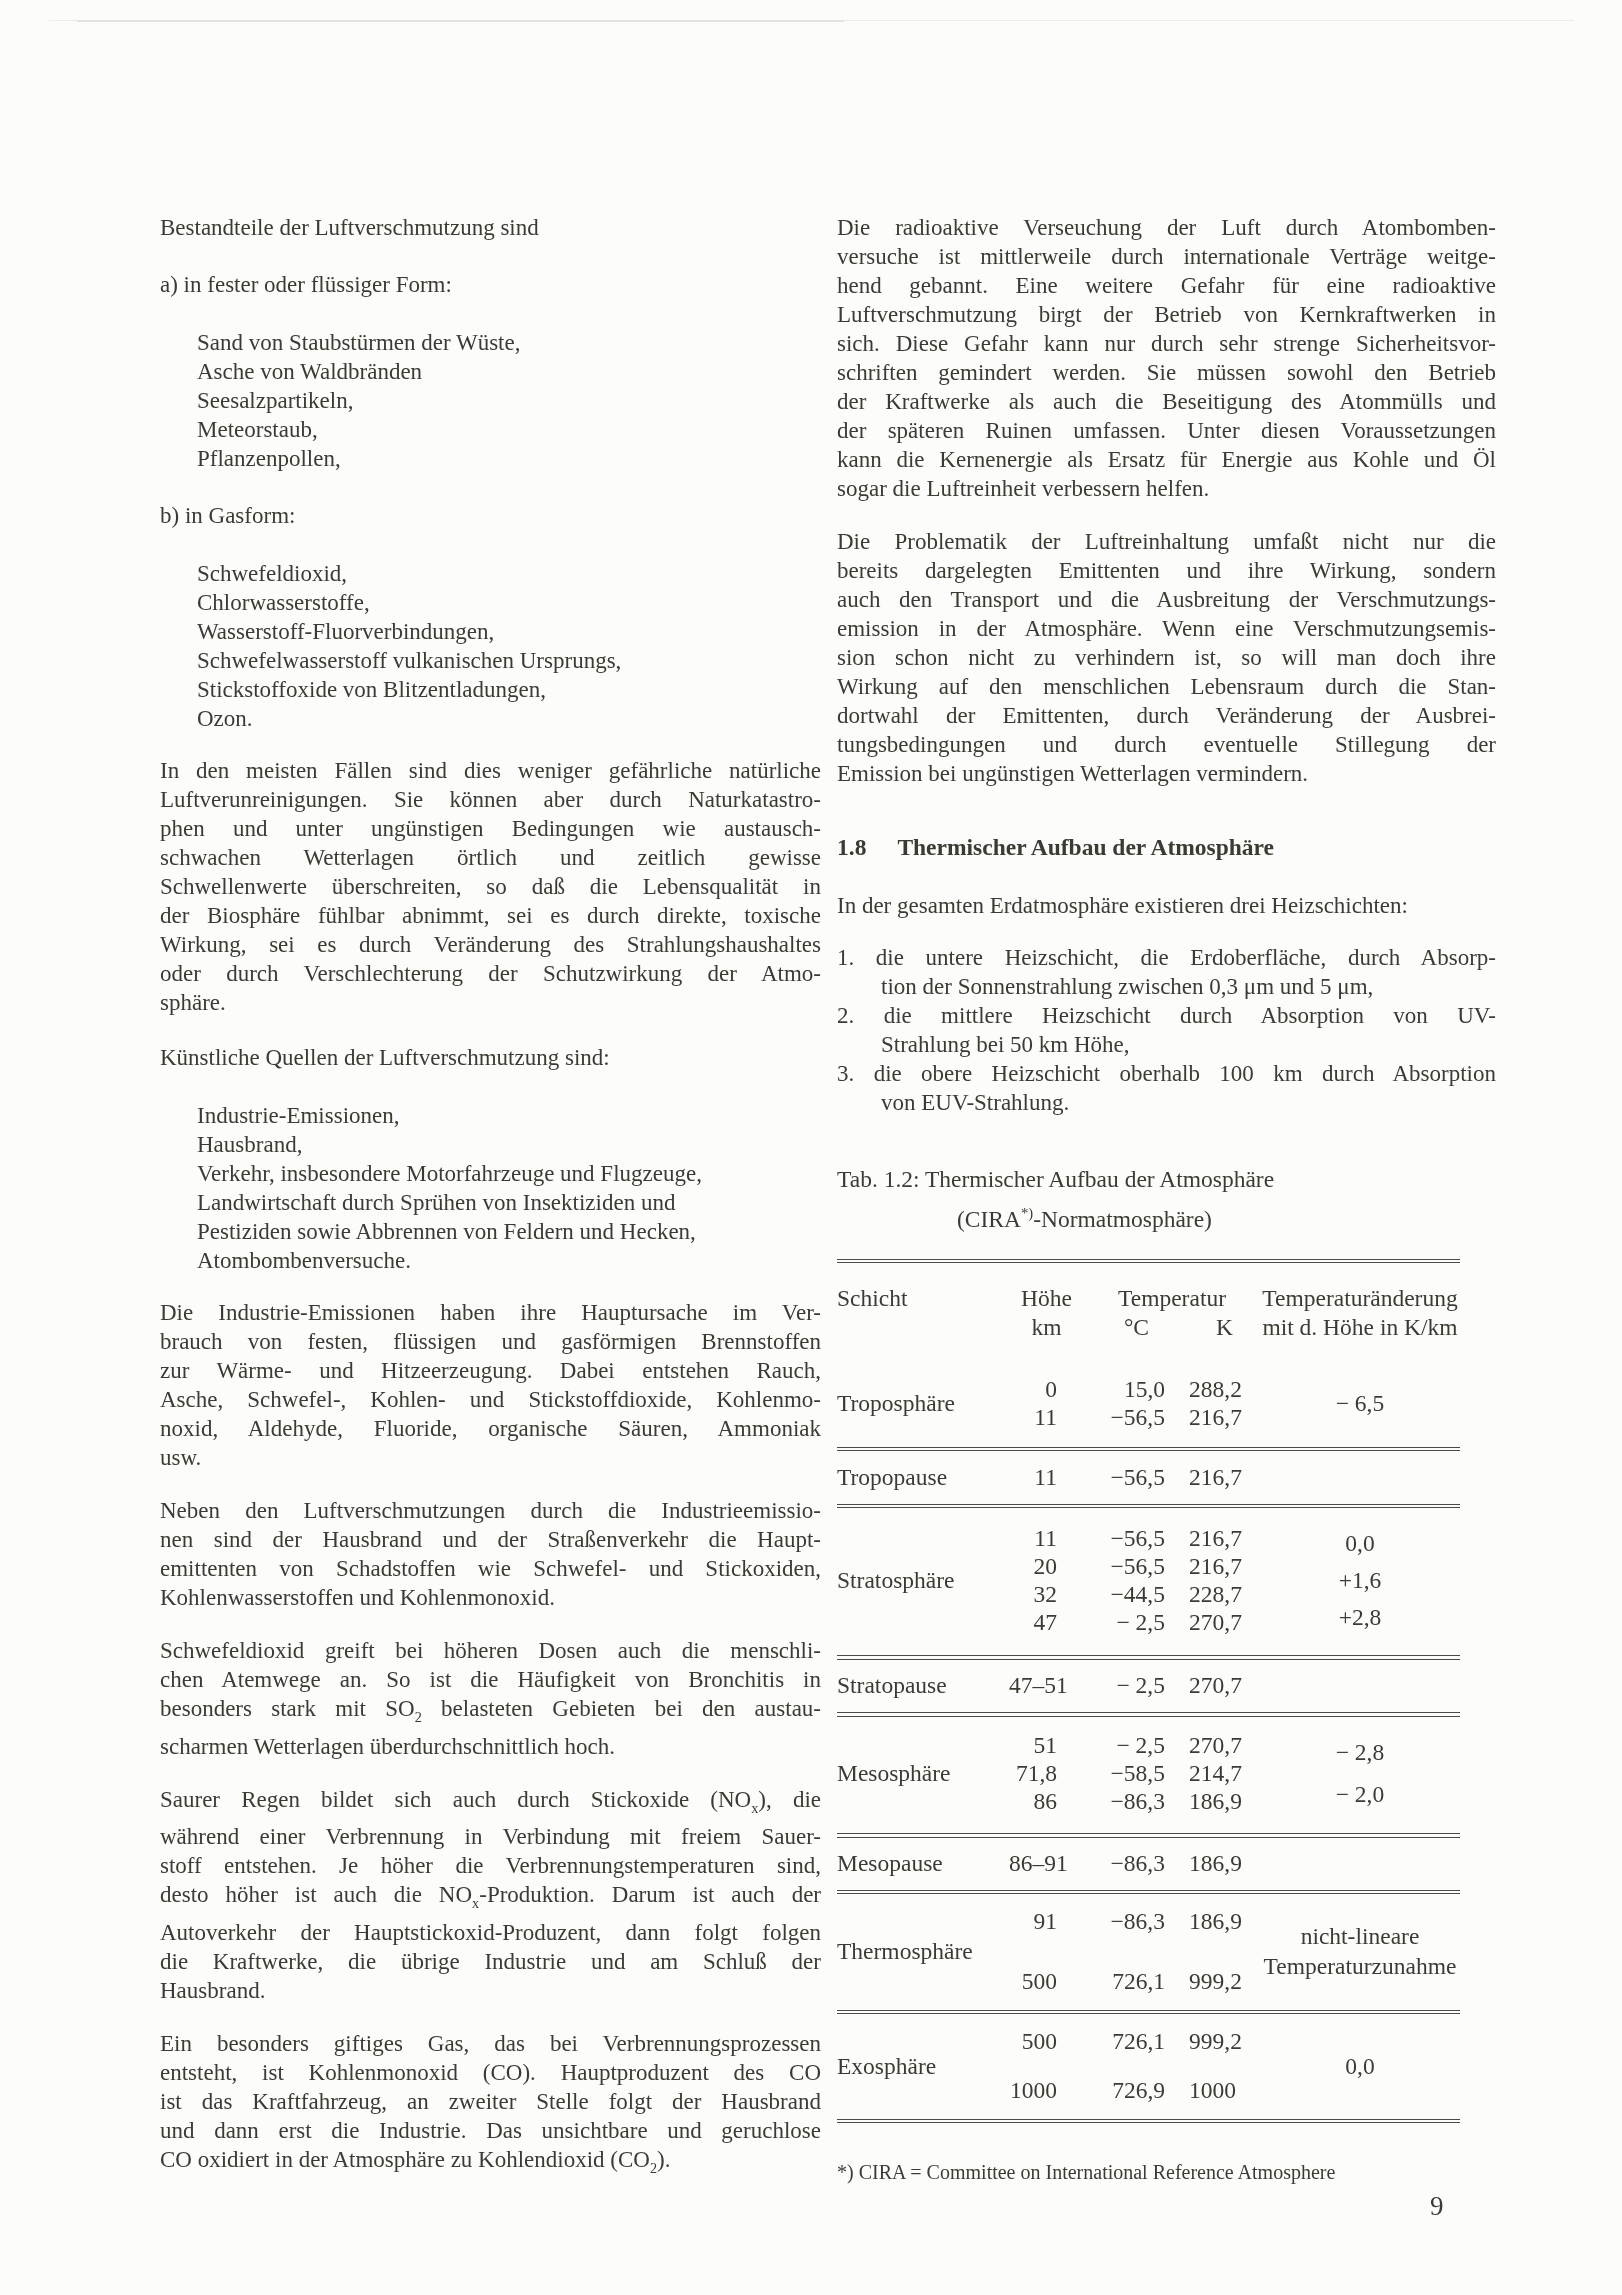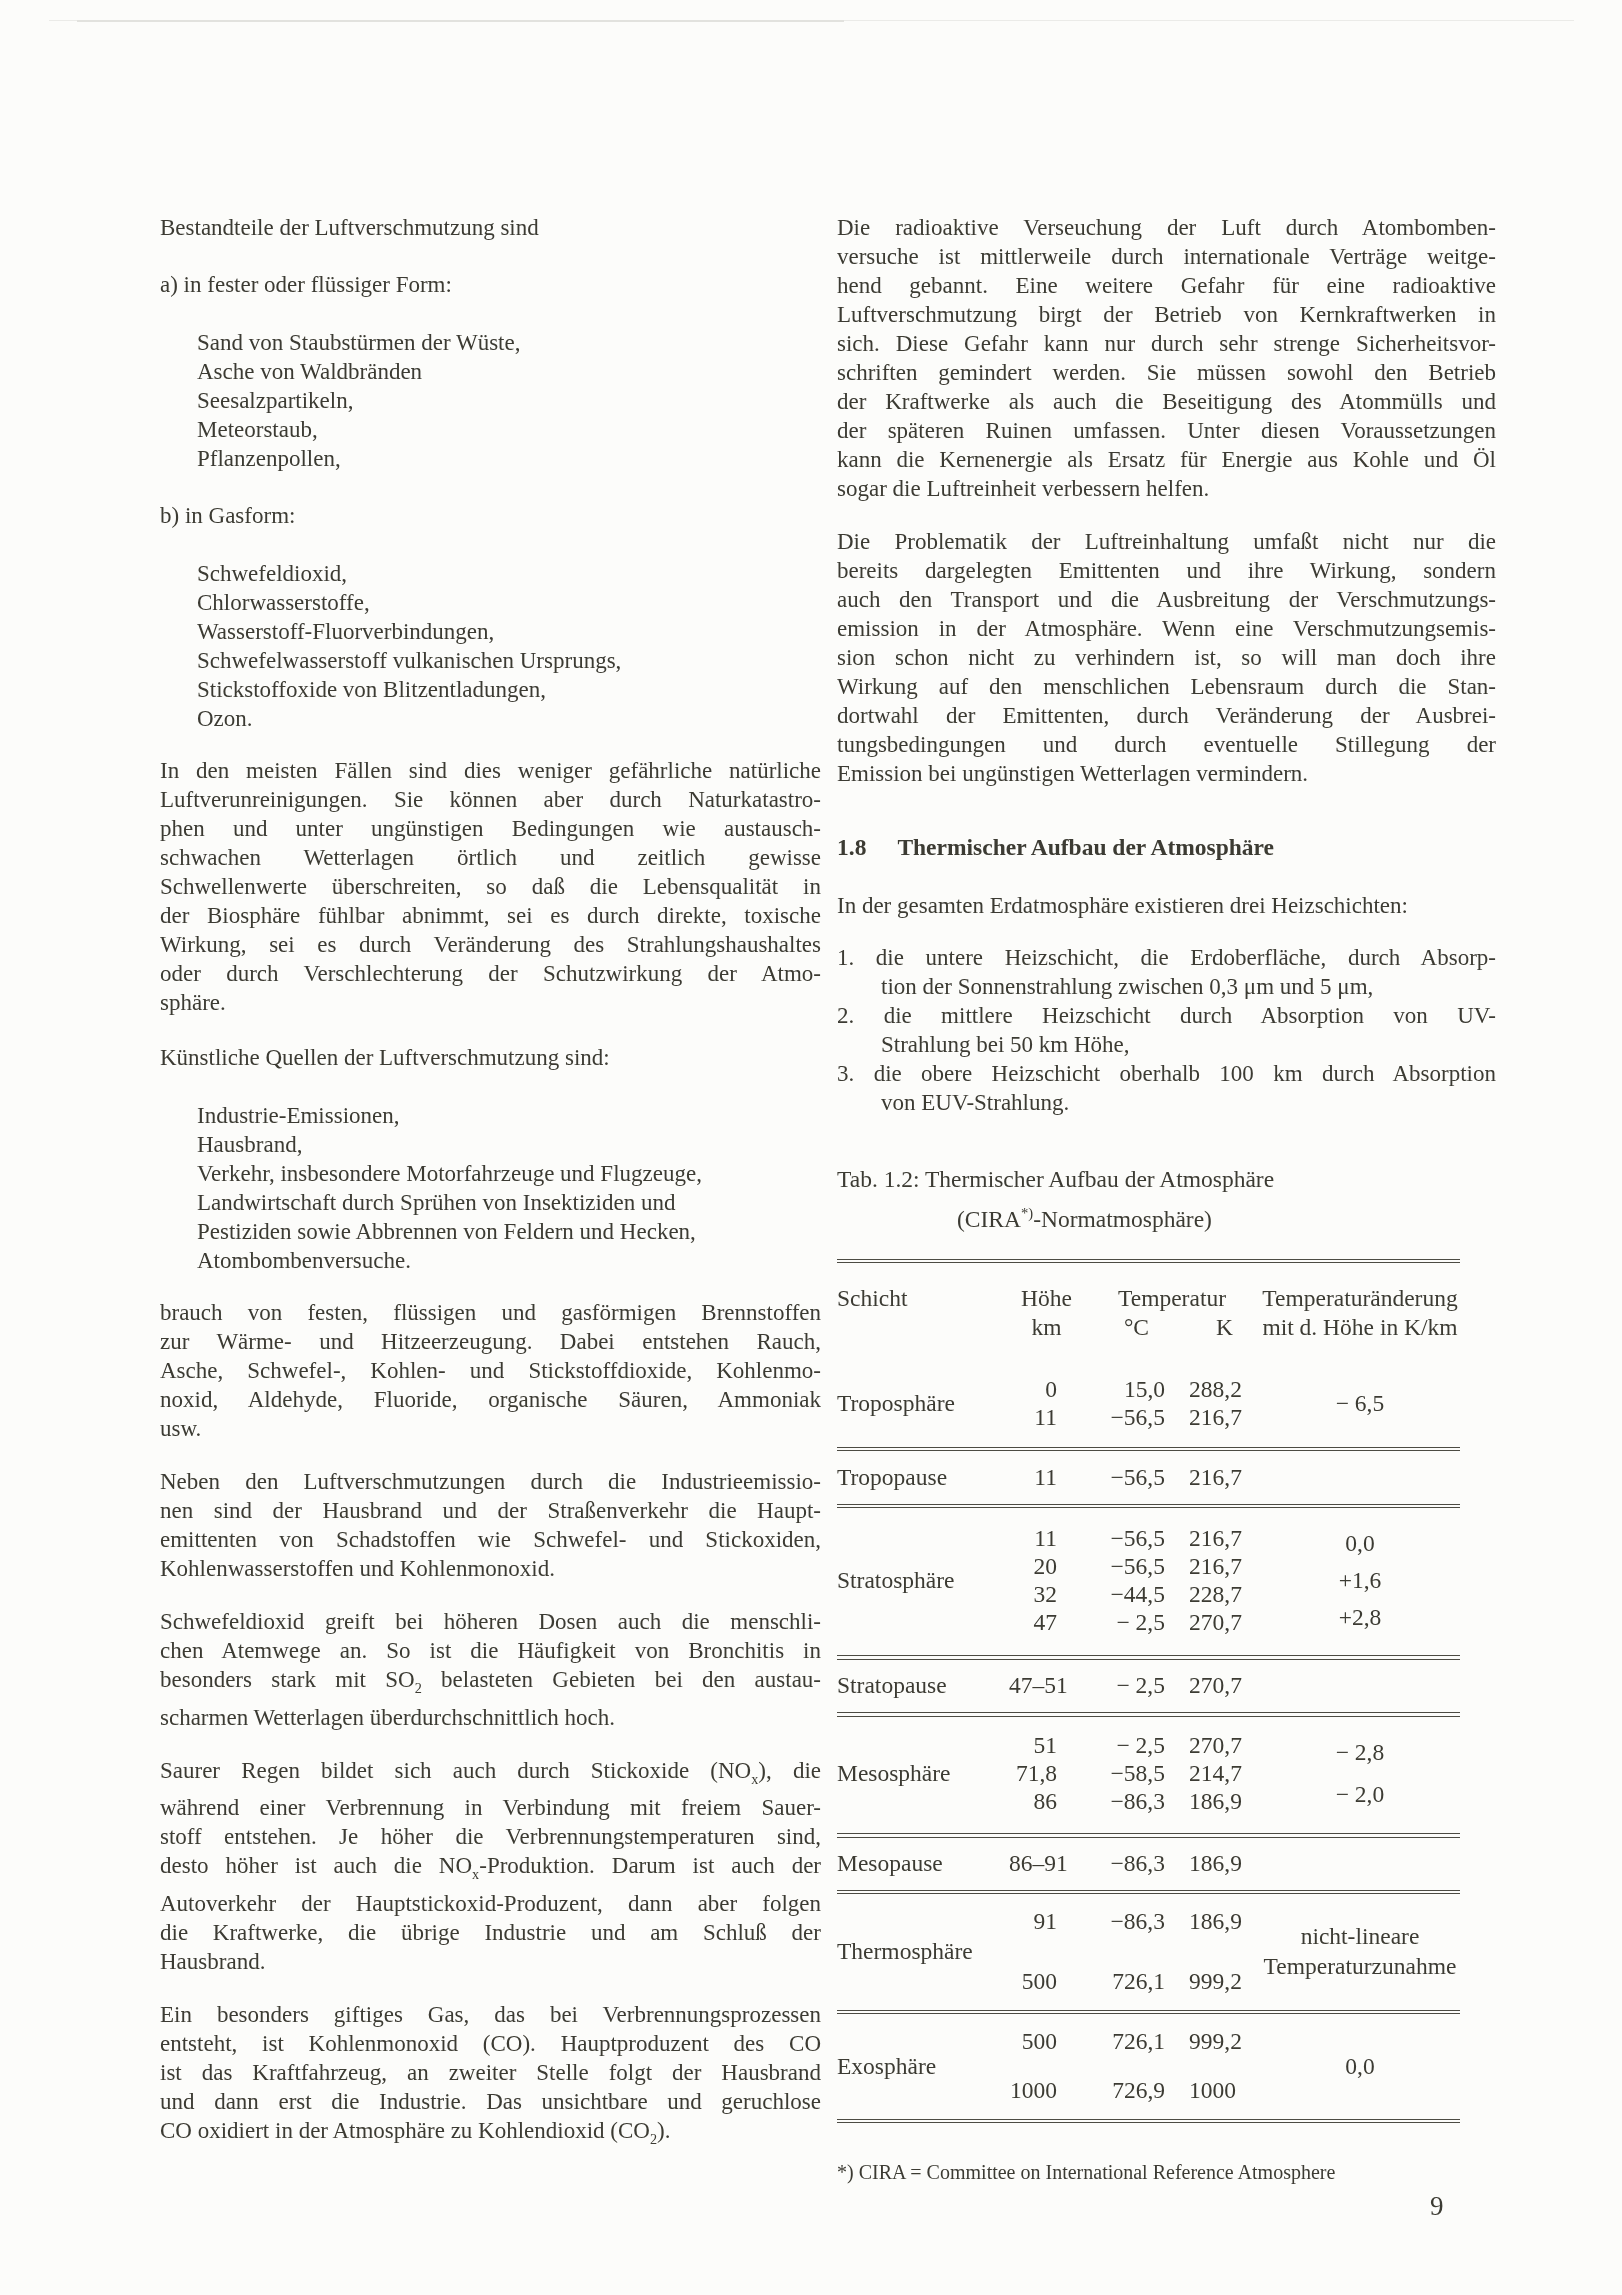--- a/index.html
+++ b/index.html
@@ -109,20 +109,21 @@
     <div class="tline mt32">Künstliche Quellen der Luftverschmutzung sind:</div>
     <div class="sublist mt36">
         <div class="tline">Industrie-Emissionen,</div>
         <div class="tline">Hausbrand,</div>
         <div class="tline">Verkehr, insbesondere Motorfahrzeuge und Flugzeuge,</div>
         <div class="tline">Landwirtschaft durch Sprühen von Insektiziden und</div>
         <div class="tline">Pestiziden sowie Abbrennen von Feldern und Hecken,</div>
         <div class="tline">Atombombenversuche.</div>
       </div>
     <div class="just mt28">
+        <div class="tline">Die Industrie-Emissionen haben ihre Hauptursache im Ver-</div>
         <div class="tline">brauch von festen, flüssigen und gasförmigen Brennstoffen</div>
         <div class="tline">zur Wärme- und Hitzeerzeugung. Dabei entstehen Rauch,</div>
         <div class="tline">Asche, Schwefel-, Kohlen- und Stickstoffdioxide, Kohlenmo-</div>
         <div class="tline">noxid, Aldehyde, Fluoride, organische Säuren, Ammoniak</div>
         <div class="tline">usw.</div>
       </div>
     <div class="just mt30">
         <div class="tline">Neben den Luftverschmutzungen durch die Industrieemissio-</div>
         <div class="tline">nen sind der Hausbrand und der Straßenverkehr die Haupt-</div>
         <div class="tline">emittenten von Schadstoffen wie Schwefel- und Stickoxiden,</div>
@@ -132,21 +133,21 @@
         <div class="tline">Schwefeldioxid greift bei höheren Dosen auch die menschli-</div>
         <div class="tline">chen Atemwege an. So ist die Häufigkeit von Bronchitis in</div>
         <div class="tline">besonders stark mit SO<sub>2</sub> belasteten Gebieten bei den austau-</div>
         <div class="tline">scharmen Wetterlagen überdurchschnittlich hoch.</div>
       </div>
     <div class="just mt30">
         <div class="tline">Saurer Regen bildet sich auch durch Stickoxide (NO<sub>x</sub>), die</div>
         <div class="tline">während einer Verbrennung in Verbindung mit freiem Sauer-</div>
         <div class="tline">stoff entstehen. Je höher die Verbrennungstemperaturen sind,</div>
         <div class="tline">desto höher ist auch die NO<sub>x</sub>-Produktion. Darum ist auch der</div>
-        <div class="tline">Autoverkehr der Hauptstickoxid-Produzent, dann aber folgen</div>
+        <div class="tline">Autoverkehr der Hauptstickoxid-Produzent, dann folgt folgen</div>
         <div class="tline">die Kraftwerke, die übrige Industrie und am Schluß der</div>
         <div class="tline">Hausbrand.</div>
       </div>
     <div class="just mt30">
         <div class="tline">Ein besonders giftiges Gas, das bei Verbrennungsprozessen</div>
         <div class="tline">entsteht, ist Kohlenmonoxid (CO). Hauptproduzent des CO</div>
         <div class="tline">ist das Kraftfahrzeug, an zweiter Stelle folgt der Hausbrand</div>
         <div class="tline">und dann erst die Industrie. Das unsichtbare und geruchlose</div>
         <div class="tline">CO oxidiert in der Atmosphäre zu Kohlendioxid (CO<sub>2</sub>).</div>
       </div>

